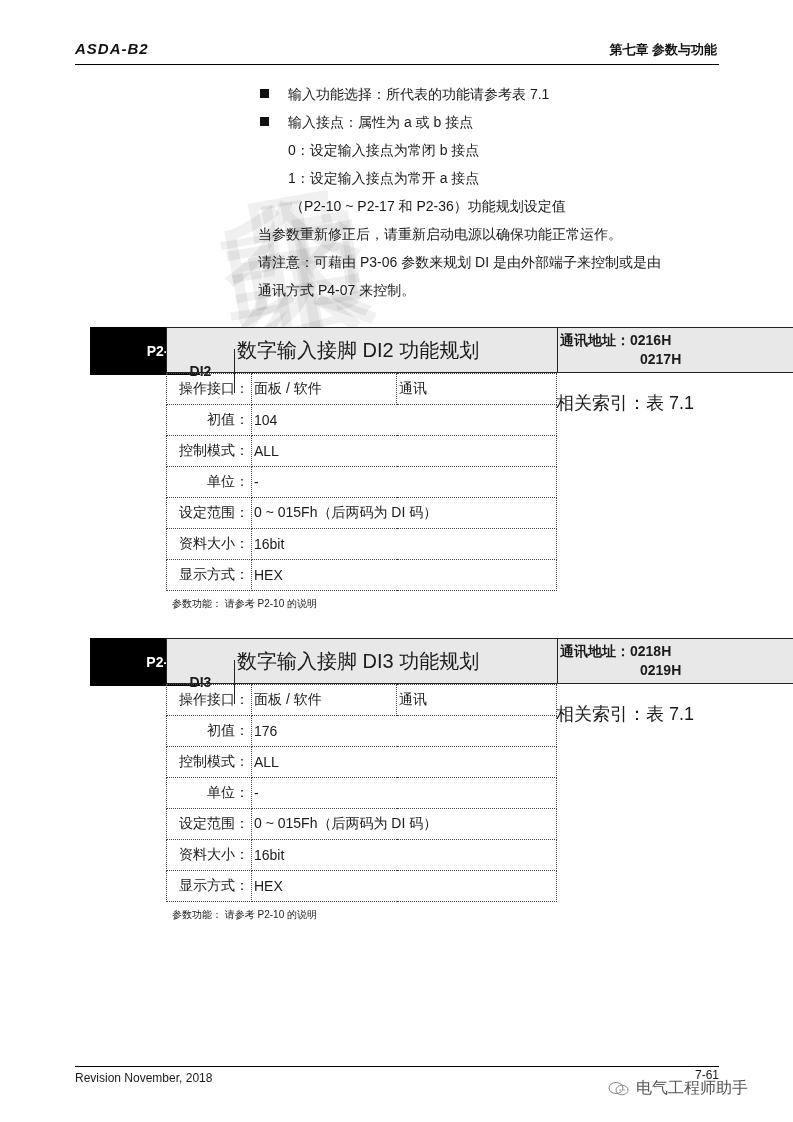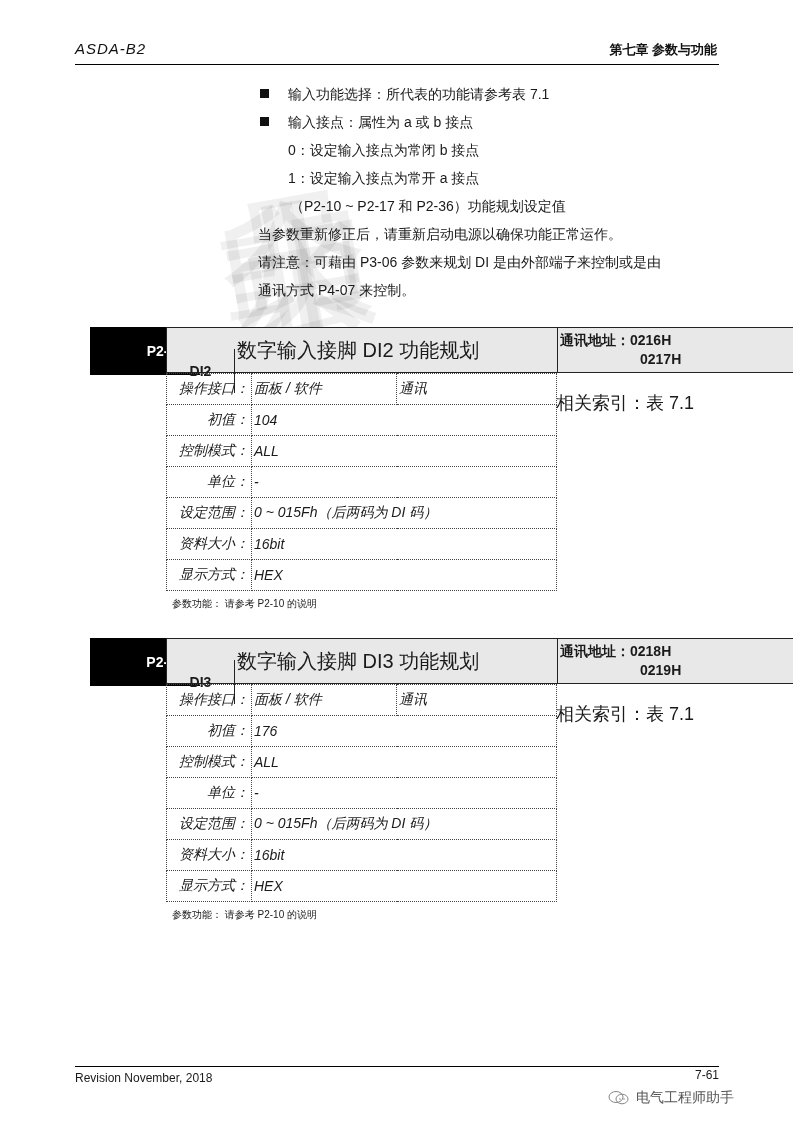--- a/index.html
+++ b/index.html
@@ -1,47 +1,47 @@
 <!DOCTYPE html>
 <html><head>
 <meta charset="utf-8">
 <style>
   html, body { margin:0; padding:0; background:#ffffff; }
   body { width:793px; height:1122px; position:relative; overflow:hidden;
          font-family:"Liberation Sans","DejaVu Sans",sans-serif; color:#1a1a1a; }
 
   .header { position:absolute; left:75px; top:38px; width:644px; height:26px; border-bottom:1.5px solid #000; }
-  .logo { position:absolute; left:0; top:2px; font-size:15px; font-weight:normal; font-style:italic; letter-spacing:1px; color:#111; }
+  .logo { position:absolute; left:0; top:2px; font-size:15px; font-weight:bold; font-style:italic; letter-spacing:1px; color:#111; }
   .chapter { position:absolute; right:2px; top:3px; font-size:13px; font-weight:bold; color:#111; }
 
   .bullets { position:absolute; left:258px; top:80px; width:470px; font-size:14px; line-height:28px; }
   .bl { position:relative; padding-left:30px; height:28px; white-space:nowrap; }
   .bl .sq { position:absolute; left:2px; top:9px; width:9px; height:9px; background:#111; }
   .sub { padding-left:30px; height:28px; white-space:nowrap; }
   .sub2 { padding-left:32px; height:28px; white-space:nowrap; }
   .para { height:28px; white-space:nowrap; }
 
   .param { position:absolute; left:90px; width:632px; }
   .pbadge { position:absolute; left:0; top:0; width:70px; height:48px; background:#000; color:#fff; font-weight:bold; font-size:14px; display:flex; align-items:center; justify-content:center;padding-left:40px; }
   .phead { position:absolute; left:76px; top:0; width:644px; height:46px; background:#e8e8e8; border:1.5px solid #222; box-sizing:border-box; }
   .phead .code { position:absolute; left:0; top:0; width:67px; height:100%; border-right:1.5px solid #222; display:flex; align-items:center; justify-content:center; font-weight:bold; font-size:14px;margin-top:21px; }
   .phead .title { position:absolute; left:70px; top:0; height:100%; display:flex; align-items:center; font-weight:normal; font-size:20px; }
   .phead .addr { position:absolute; left:390px; top:0; width:252px; height:100%; border-left:1.5px solid #222; font-weight:bold; font-size:14px; line-height:19px; padding-top:3px; box-sizing:border-box; padding-left:2px; }
   .addr .a2 { padding-left:80px; }
 
   .ptable { position:absolute; left:76px; top:46px; width:391px; border-collapse:collapse; font-size:14px; }
-  .ptable td { border:1px dotted #444; height:30px; padding:0 2px; white-space:nowrap;font-style:italic; }
+  .ptable td { border:1px dotted #444; height:30px; padding:0 2px; white-space:nowrap; }
   .ptable td.lbl { width:80px; text-align:right; padding-right:2px; }
   .ref { position:absolute; left:466px; top:64px; font-size:18px; }
   .func { position:absolute; left:82px; font-size:10px; white-space:nowrap; }
 
   .footer { position:absolute; left:75px; top:1066px; width:644px; border-top:1.5px solid #000; }
   .rev { position:absolute; left:0; top:4px; font-size:12px; }
   .pnum { position:absolute; right:0; top:1px; font-size:12px; }
-  .wm-account { position:absolute; left:608px; top:1078px; font-size:14px; color:#555; white-space:nowrap;margin-top:11px; }
+  .wm-account { position:absolute; left:608px; top:1078px; font-size:16px; color:#555; white-space:nowrap; }
   .wm-account .chat { display:inline-block; width:22px; height:16px; vertical-align:middle; margin-right:6px; }
 
   .watermark { position:absolute; left:150px; top:80px; font-size:150px; color:rgba(0,0,0,0.06); transform:rotate(-10deg); line-height:230px; writing-mode:vertical-rl; pointer-events:none; }
 </style>
 </head>
 <body>
 
 <div class="watermark">非会员水印</div>
 
 <div class="header">

